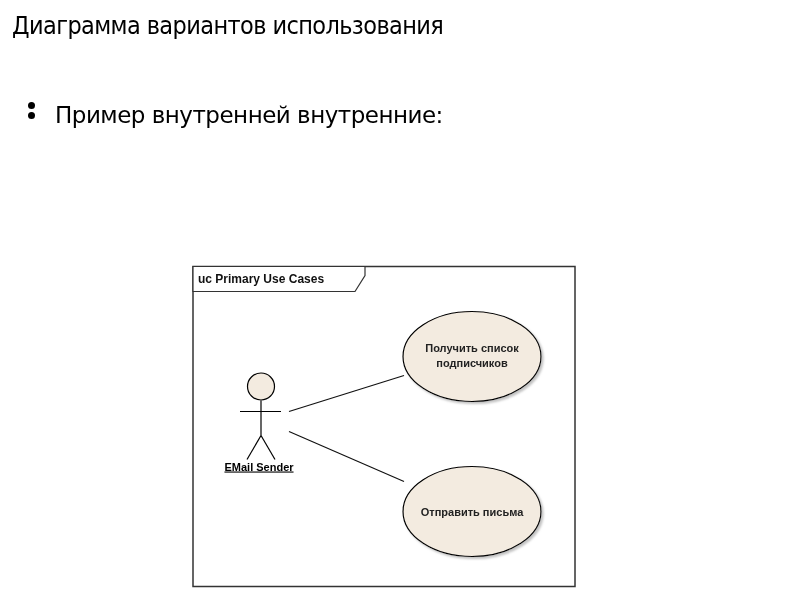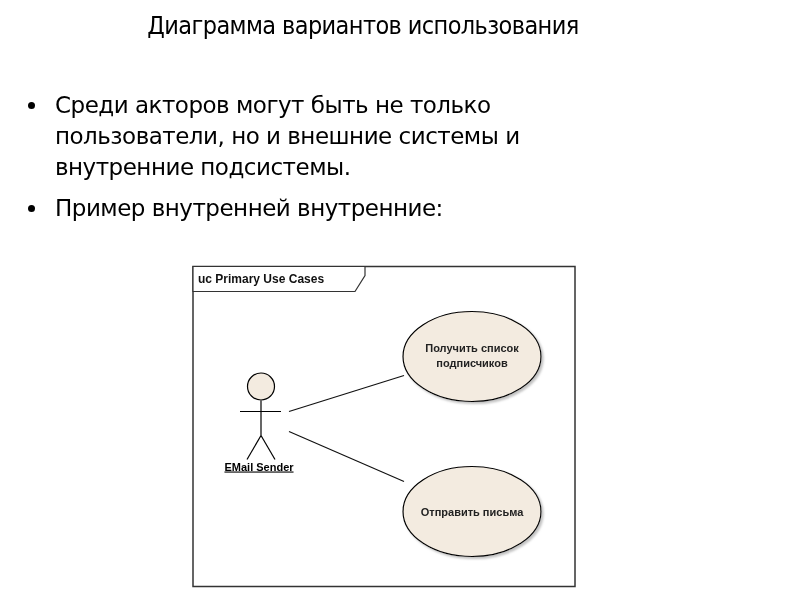--- a/index.html
+++ b/index.html
@@ -1,21 +1,21 @@
 <!DOCTYPE html>
 <html><head>
   <meta charset="utf-8">
   <style>
     html, body { margin: 0; padding: 0; }
     body {
       width: 800px; height: 600px; background: #ffffff; position: relative;
       overflow: hidden; font-family: "Liberation Sans", sans-serif; color: #000;
     }
     .title {
-      position: absolute; left: 0; top: 6px; width: 726px; text-align: center;
+      position: absolute; left: 12px; top: 6px; width: 726px; 
       font-family: "DejaVu Sans", sans-serif; font-size: 25px; line-height: 39px;
       letter-spacing: -0.6px; font-stretch: condensed;
     }
     .title .line { display: block; }
     .bullets {
       position: absolute; left: 28px; top: 90px; width: 700px;
       font-family: "DejaVu Sans", sans-serif; font-size: 23px; letter-spacing: -0.5px;
       margin: 0; padding: 0; list-style: none;
     }
     .bullets li { position: relative; padding-left: 27px; line-height: 31px; margin-bottom: 10px; }
@@ -36,21 +36,20 @@
 </head>
 <body>
 
 <div class="title">
   <span class="line">Диаграмма вариантов использования</span>
 </div>
 
 <ul class="bullets">
   <li>
     <span class="dot"></span>
-    <span style="display:block;width:600px;">Среди акторов могут быть не только пользователи, но и внешние системы и внутренние подсистемы.</span>
   </li>
   <li>
     <span class="dot"></span>
     <span>Пример внутренней внутренние:</span>
   </li>
 </ul>
 
 <div class="diagram">
   <svg viewBox="0 0 384 322" xmlns="http://www.w3.org/2000/svg">
     <defs>

